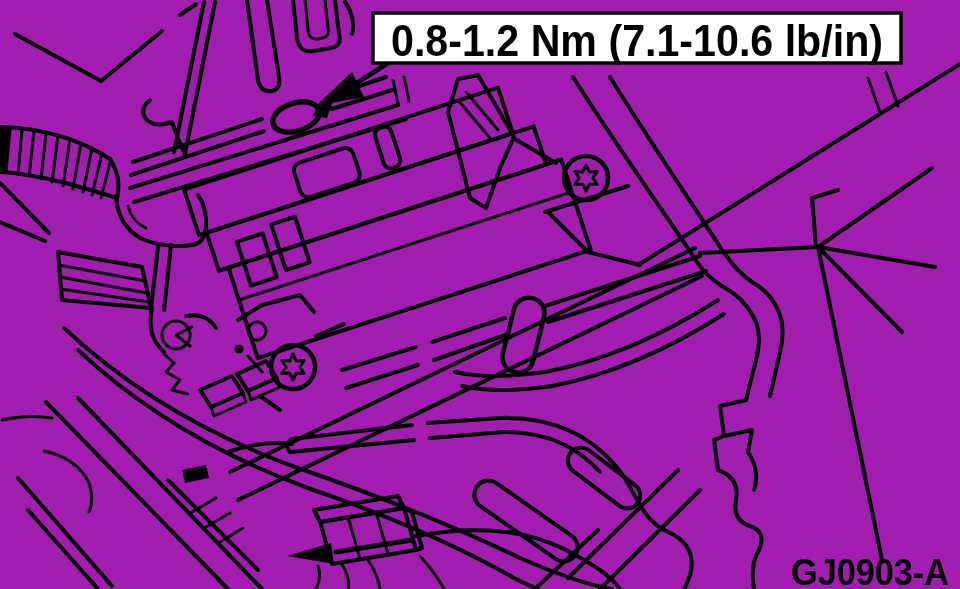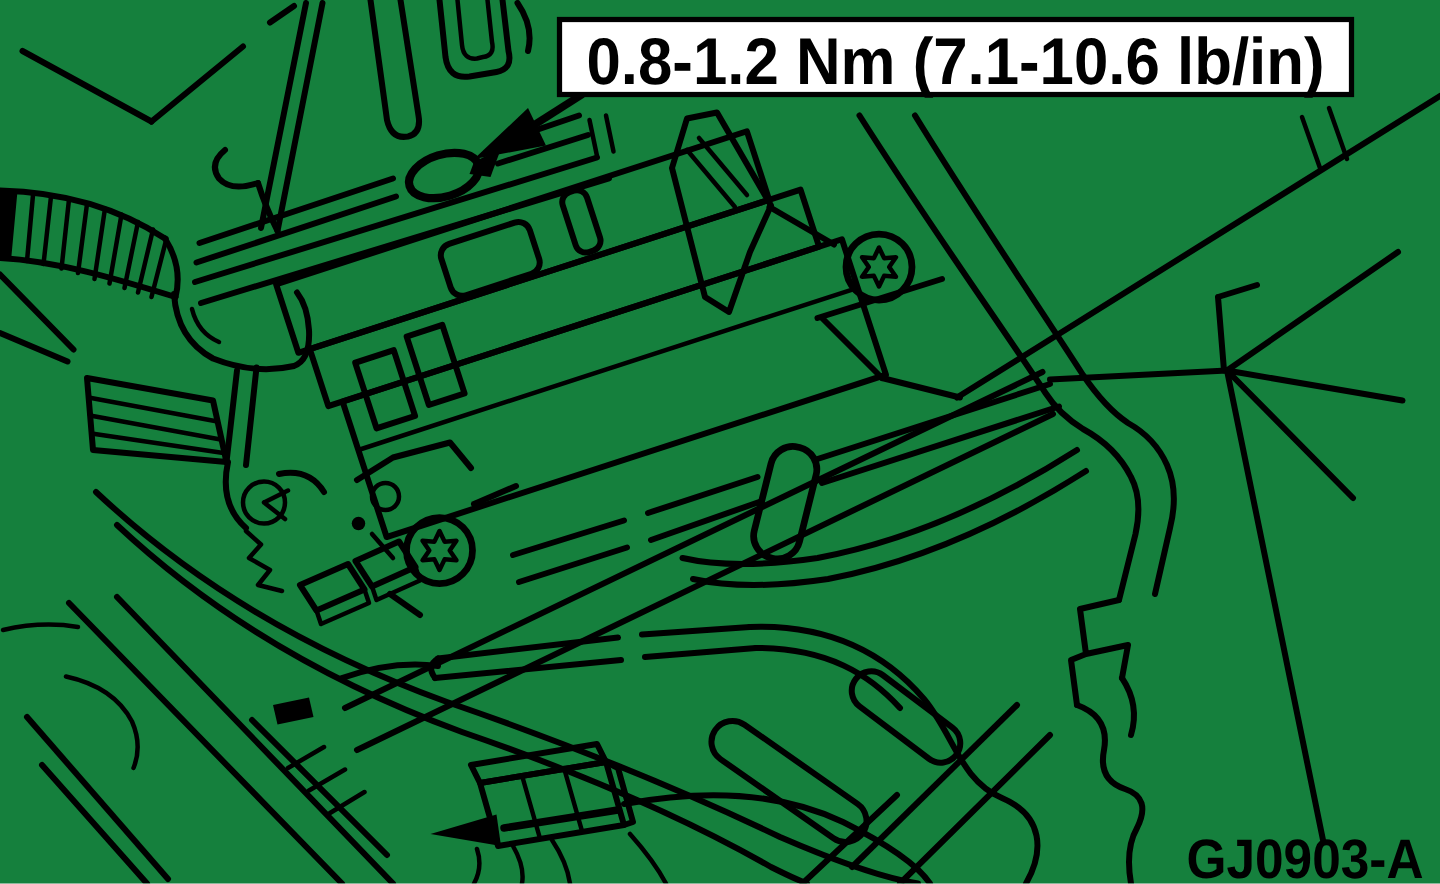--- a/index.html
+++ b/index.html
@@ -1,17 +1,17 @@
 <!DOCTYPE html>
 <html><head>
 <meta charset="utf-8">
 <style>
   html,body{margin:0;padding:0;background:#e8e8e8;}
   .stage{
-    width:960px;height:589px;background:#15803d;position:relative;
+    width:960px;height:589px;background:#a21caf;position:relative;
     overflow:hidden;font-family:"Liberation Sans", sans-serif;
   }
   svg{display:block;width:960px;height:589px;}
   .ink{stroke:#000;fill:none;stroke-width:4;stroke-linecap:round;stroke-linejoin:round;}
   .thin{stroke-width:3;}
   .thick{stroke-width:5.5;}
   .fillink{fill:#000;stroke:none;}
   .callout-text{font-weight:bold;font-size:44px;fill:#000;text-anchor:middle;}
   .code-text{font-weight:bold;font-size:37px;fill:#000;text-anchor:middle;}
 </style>

